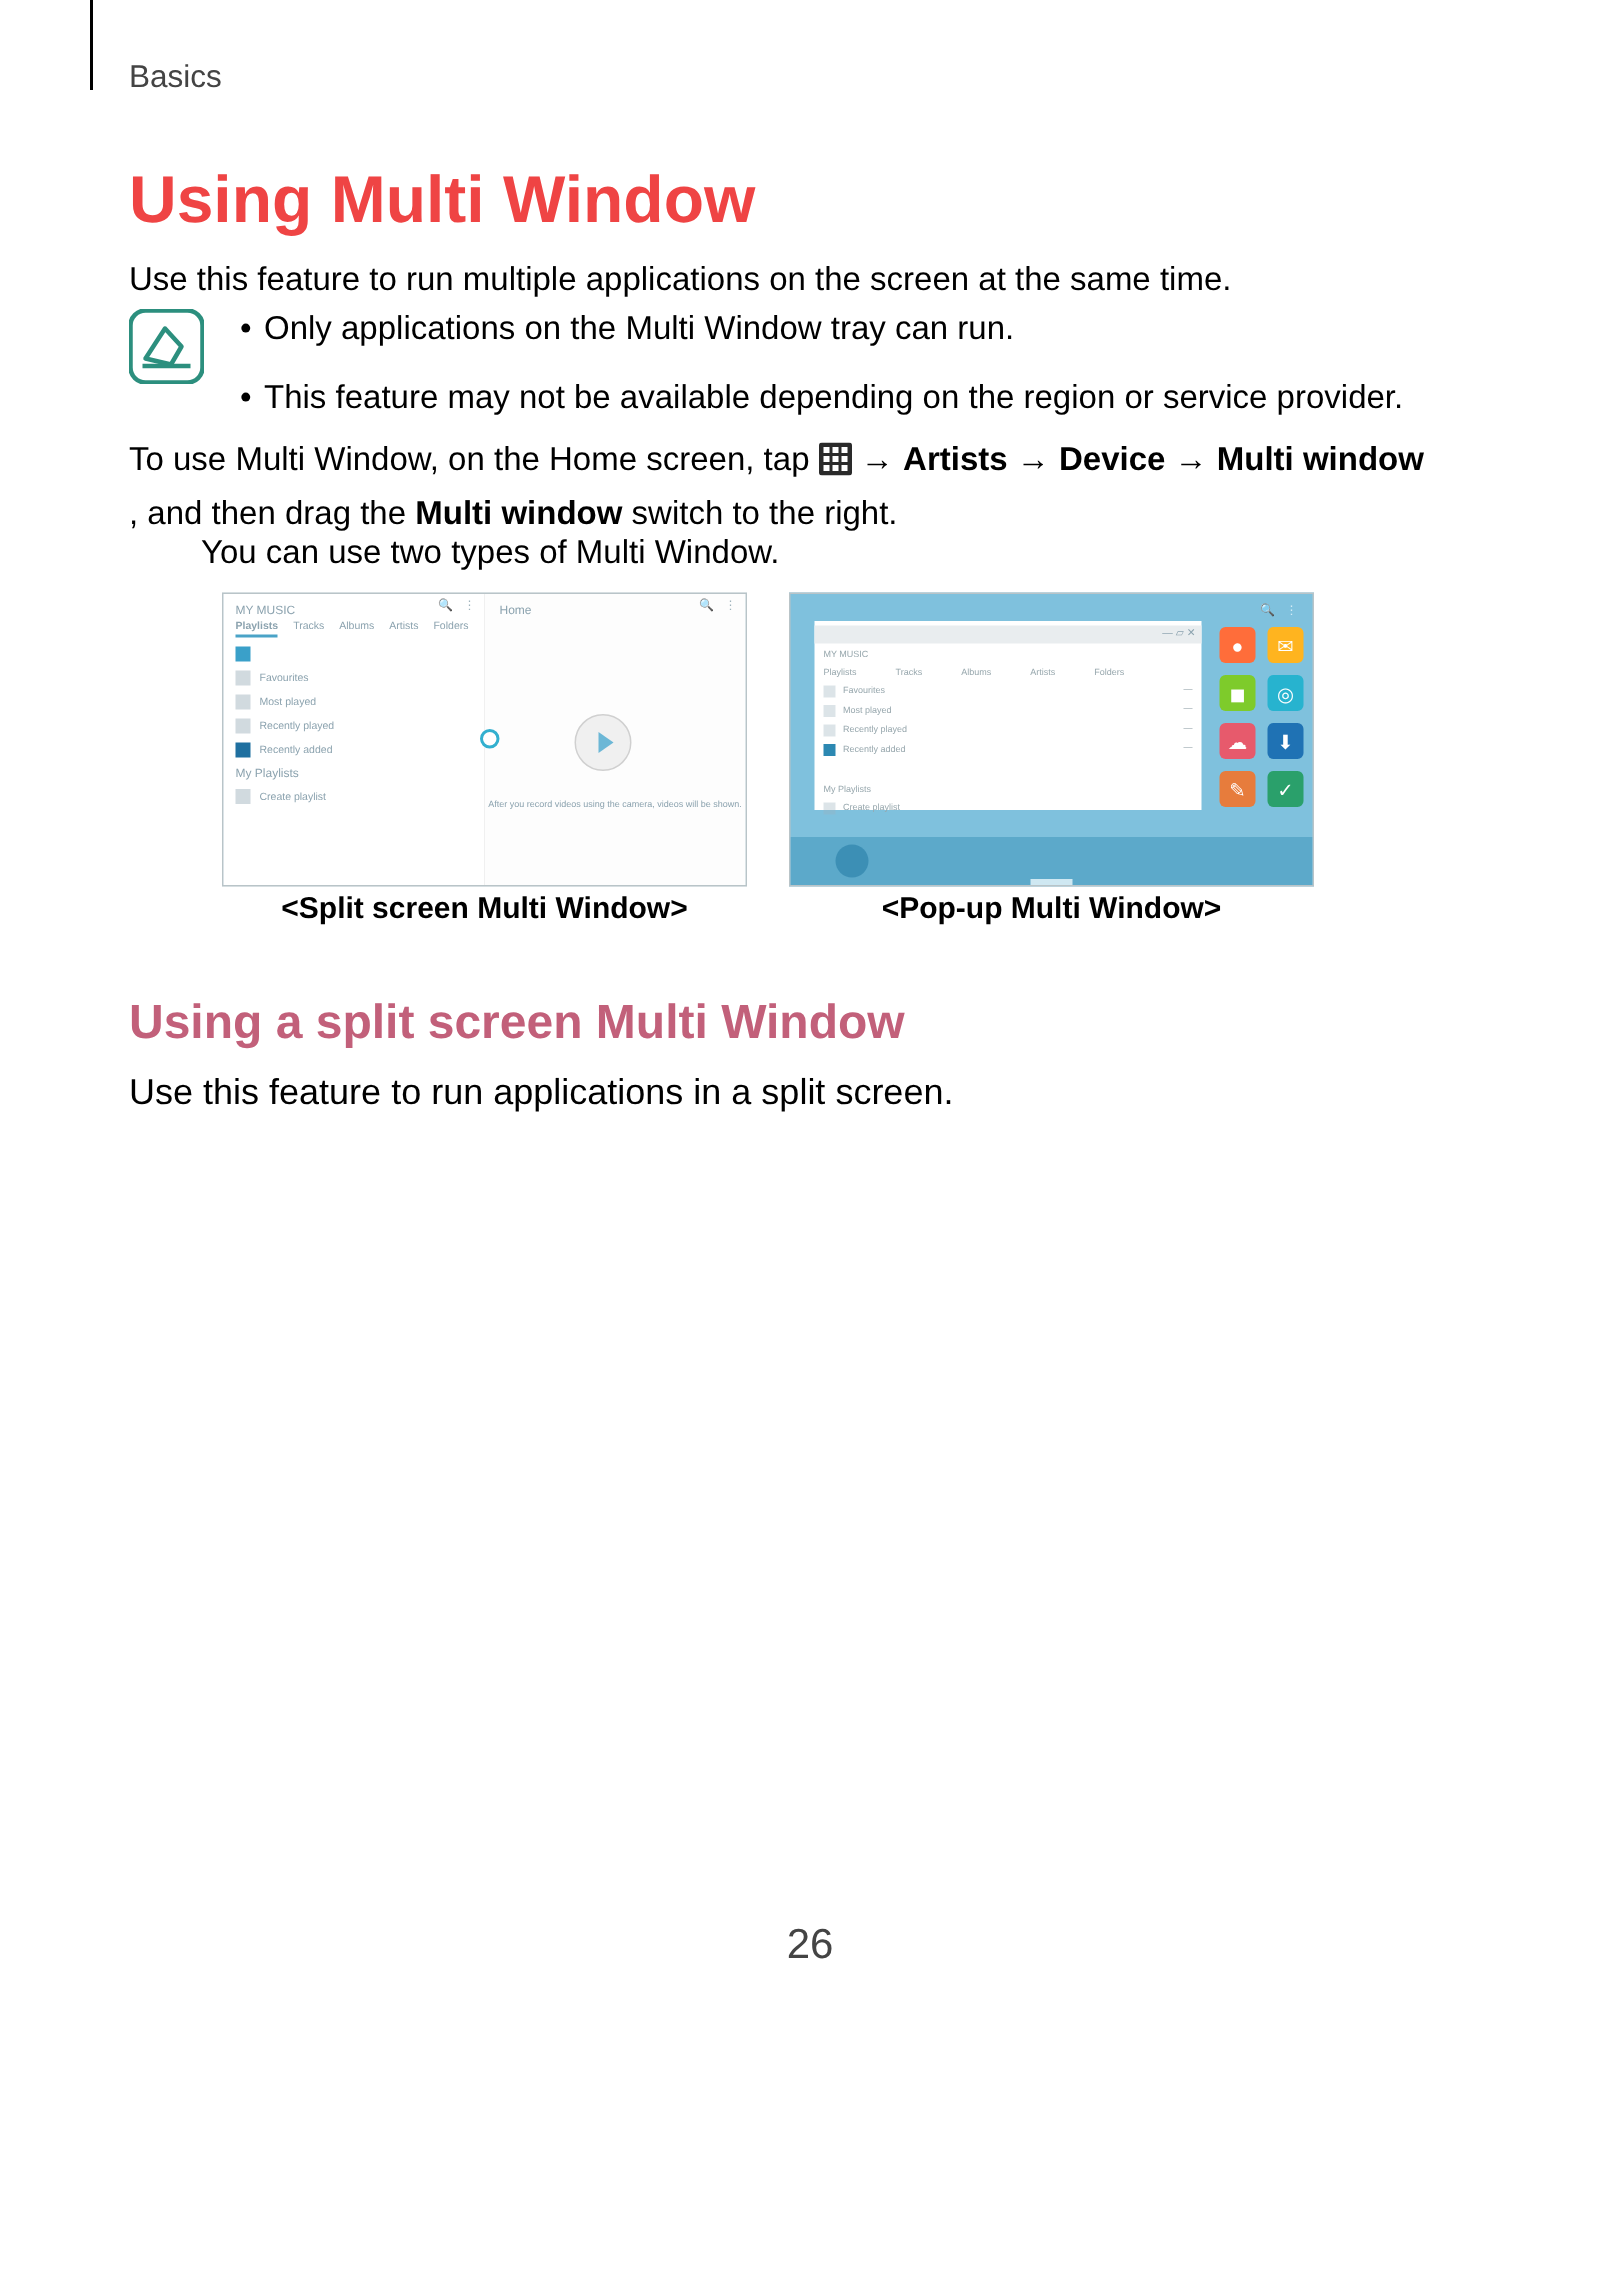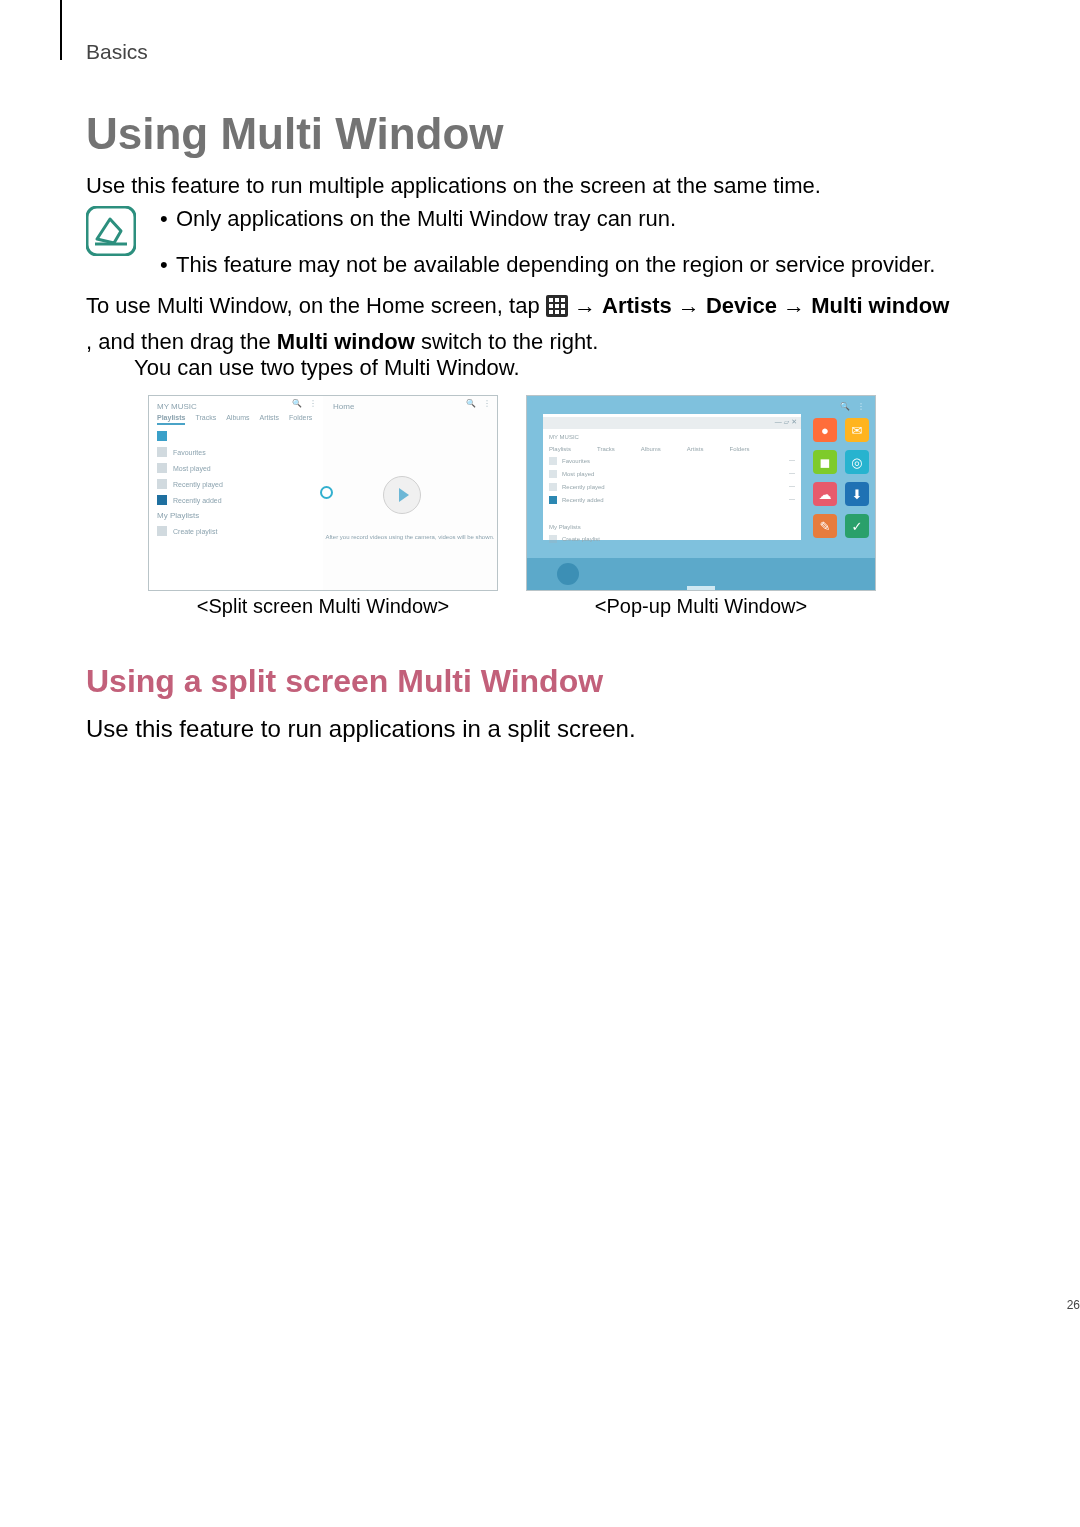--- a/index.html
+++ b/index.html
@@ -1,33 +1,33 @@
 <!DOCTYPE html>
 <html><head>
 <meta charset="utf-8">
 <style>
   html,body{margin:0;padding:0;background:#fff;color:#000;}
   body{font-family:"Segoe UI",Arial,sans-serif;position:relative;width:1080px;height:1527px;}
   .page{position:absolute;left:0;top:0;width:1080px;height:1342px;}
   .rule{position:absolute;left:60px;top:0;width:2px;height:60px;background:#000;}
   .basics{position:absolute;left:86px;top:40px;font-size:21px;color:#444;}
-  .h1{position:absolute;left:86px;top:110px;font-size:44px;font-weight:600;color:#737373;line-height:1.1;text-align:right;}
+  .h1{position:absolute;left:86px;top:110px;font-size:44px;font-weight:600;color:#ef4444;line-height:1.1;text-align:right;}
   .p1{position:absolute;left:86px;top:173px;font-size:22px;}
   .note-row{position:absolute;left:86px;top:206px;display:flex;align-items:flex-start;}
   .note-row svg{flex:0 0 auto;}
   .note-list{margin:0 0 0 24px;padding:0;list-style:none;font-size:22px;}
   .note-list li{margin:0 0 20px 0;display:flex;align-items:flex-start;}
   .note-list li .dot{width:16px;display:inline-block;flex:0 0 16px;}
   .p2{position:absolute;left:86px;top:290px;font-size:22px;line-height:1.45;width:870px;}
   .p3{position:absolute;left:86px;top:355px;font-size:22px;margin-left:48px;}
   .b{font-weight:600;}
   .figures{position:absolute;left:148px;top:395px;display:flex;gap:28px;}
   .fig{display:flex;flex-direction:column;align-items:center;}
   .fig-frame{width:350px;height:196px;background:#e5f1f6;border:1px solid #b9c4c8;box-sizing:border-box;position:relative;overflow:hidden;}
-  .caption{font-size:20px;margin-top:4px;}
+  .caption{font-size:20px;margin-top:4px;font-weight:bold;}
   
   .ff1 .left{position:absolute;left:0;top:0;width:174px;height:100%;background:#fff;border-right:1px solid #c7c7c7;}
   .ff1 .left .hdr{font-size:8px;color:#8ca3af;margin:6px 0 3px 8px;}
   .ff1 .tabs{display:flex;gap:10px;font-size:7px;color:#8ca3af;margin-left:8px;}
   .ff1 .tabs span:first-child{font-weight:700;border-bottom:2px solid #4aa3c7;padding-bottom:2px;}
   .ff1 .row{display:flex;align-items:center;font-size:7px;color:#8ca3af;margin:6px 0 0 8px;}
   .ff1 .row .sq{width:10px;height:10px;margin-right:6px;background:#8ca3af;opacity:.4;}
   .ff1 .row .sq.live{background:#1f70a0;opacity:1;}
   .ff1 .row .sq.live2{background:#3aa0c9;opacity:1;}
   .ff1 .right{position:absolute;left:174px;top:0;right:0;height:100%;background:#fdfdfd;}
@@ -47,21 +47,21 @@
   .ff2 .wnd .r .sq{width:8px;height:8px;background:#9cb3bc;opacity:.35;margin-right:5px;}
   .ff2 .wnd .r .sq.l1{background:#2c88b2;opacity:1;}
   .ff2 .tray{position:absolute;right:6px;top:22px;display:flex;flex-direction:column;gap:8px;}
   .ff2 .tray2{position:absolute;right:38px;top:22px;display:flex;flex-direction:column;gap:8px;}
   .ff2 .tile{width:24px;height:24px;border-radius:4px;display:flex;align-items:center;justify-content:center;color:#fff;font-size:13px;}
   .ff2 .tbar{position:absolute;left:0;bottom:0;height:32px;right:0;background:#5ca9ca;}
   .ff2 .tbar .home{position:absolute;left:30px;top:5px;width:22px;height:22px;border-radius:50%;background:#3c8fb5;}
   .ff2 .handle{position:absolute;left:50%;bottom:0;width:28px;height:4px;margin-left:-14px;background:#cfe8f2;}
   .h2{position:absolute;left:86px;top:663px;font-size:32px;font-weight:600;color:#c2607a;}
   .p4{position:absolute;left:86px;top:715px;font-size:24px;}
-  .pagenum{position:absolute;left:0;width:1080px;text-align:right;bottom:30px;font-size:12px;color:#444;}
+  .pagenum{position:absolute;left:0;width:1080px;text-align:center;bottom:30px;font-size:28px;color:#444;}
   .apps-icon{display:inline-block;vertical-align:-4px;}
 </style>
 </head>
 <body>
 
 <div class="page">
   <div class="rule"></div>
   <div class="basics">Basics</div>
 
   <div class="h1">Using Multi Window</div>

